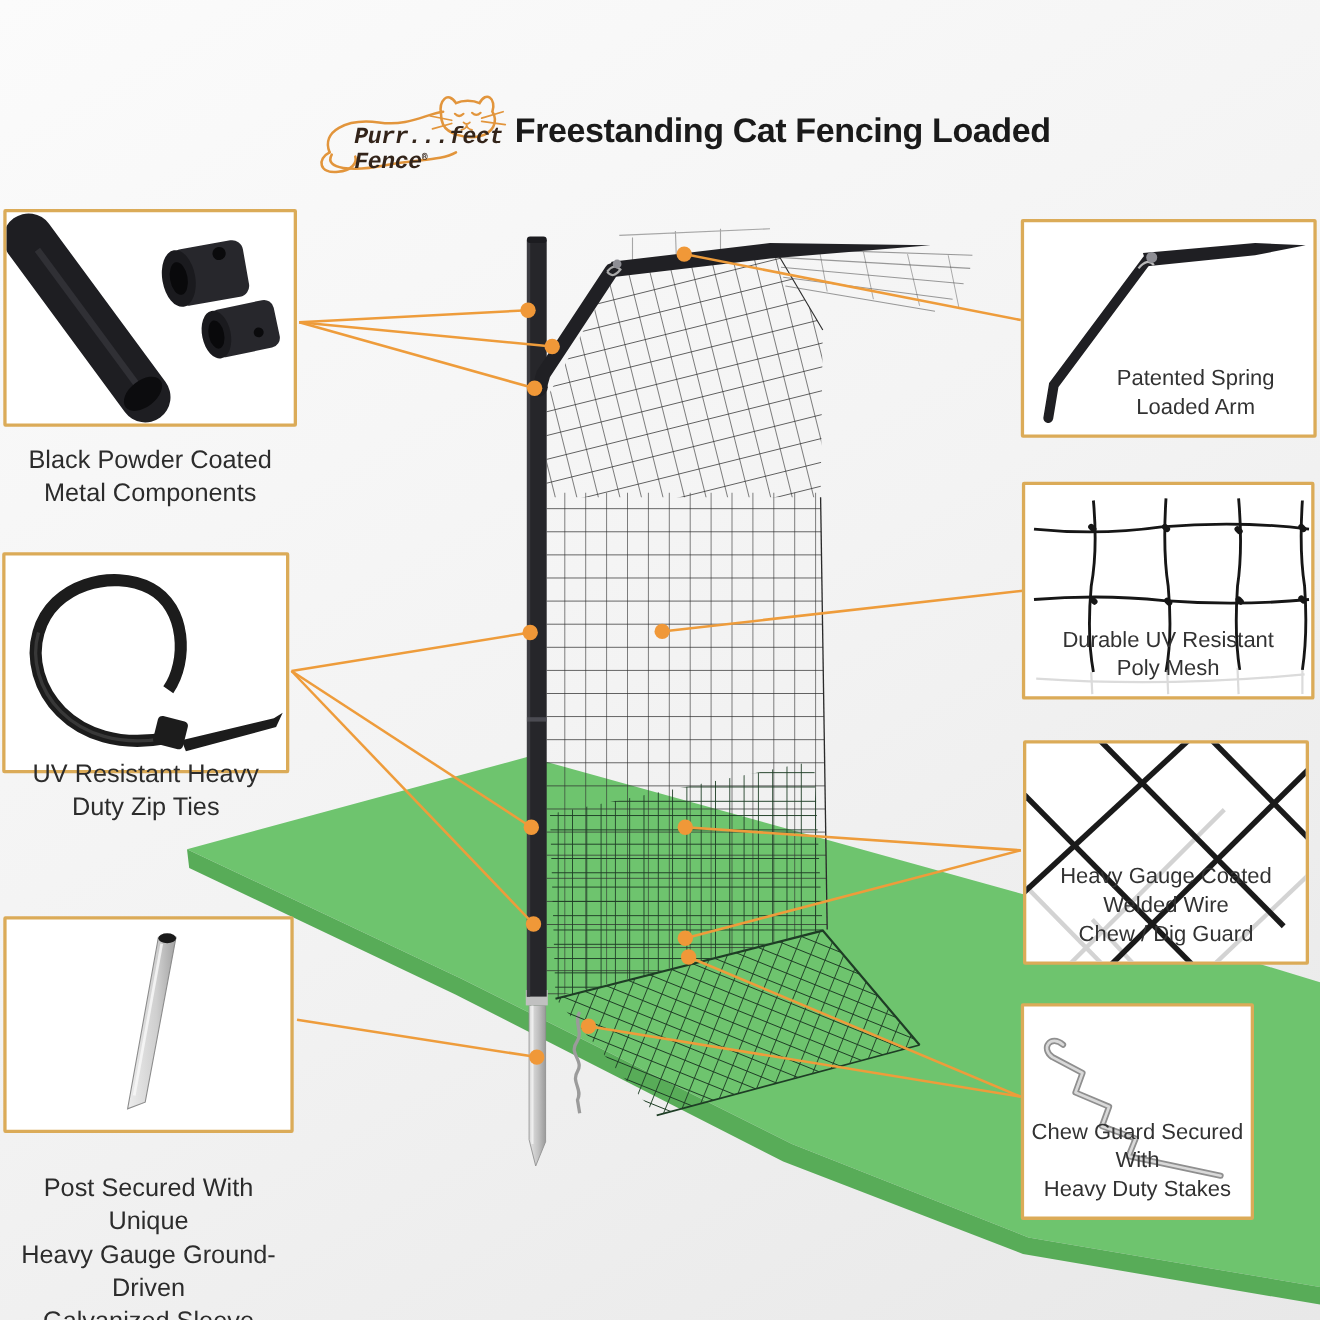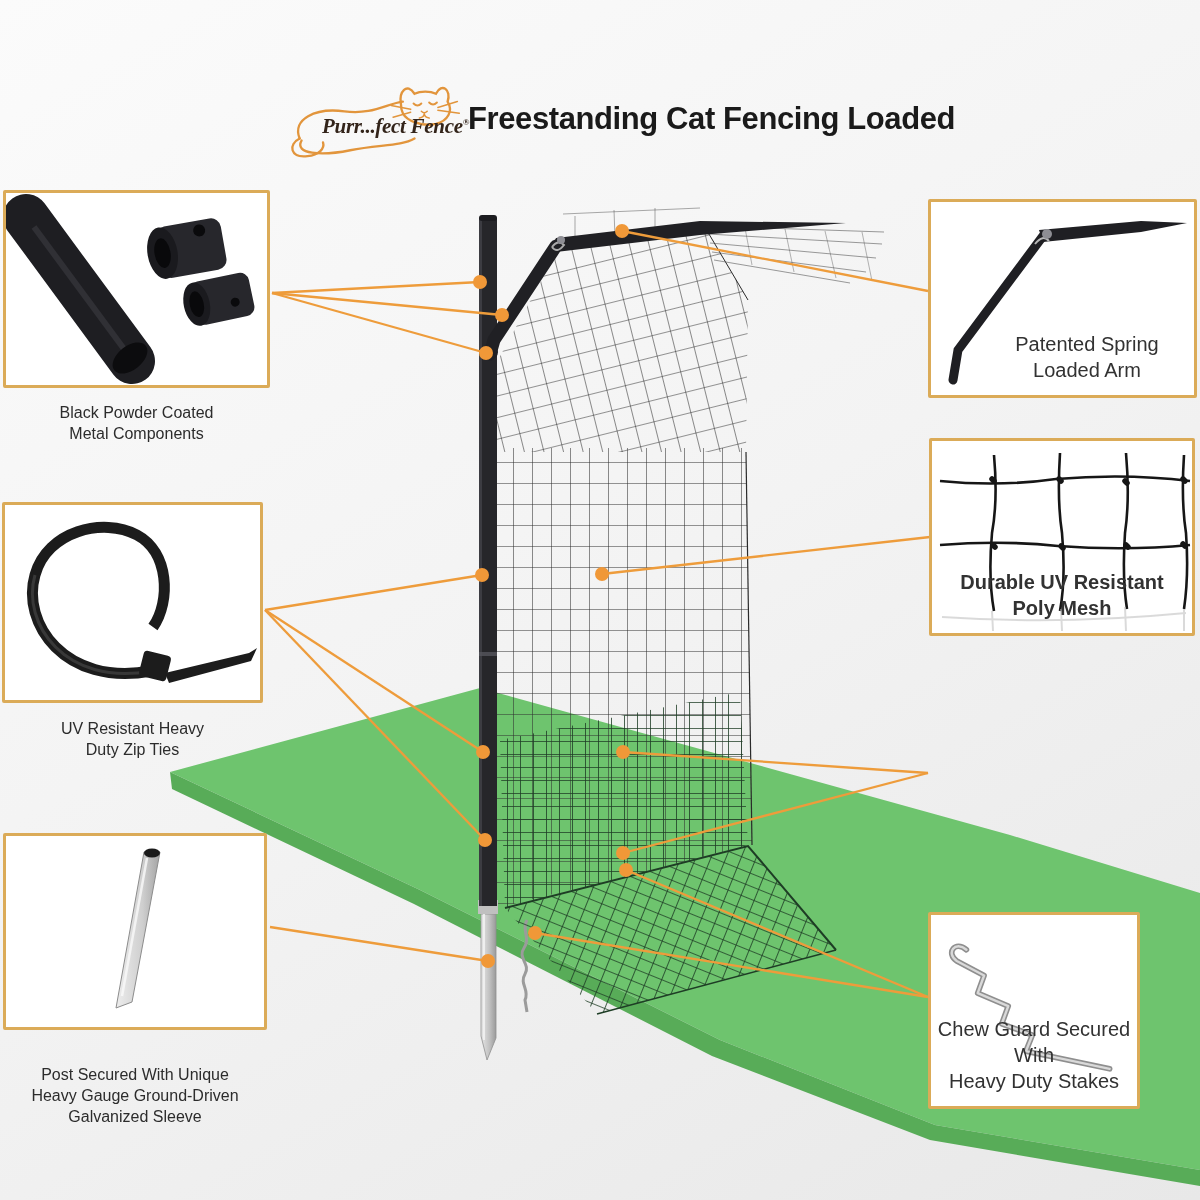--- a/index.html
+++ b/index.html
@@ -6,51 +6,51 @@
   .page {
     position:relative; width:1200px; height:1200px; overflow:hidden;
     background:linear-gradient(150deg,#fbfbfb 0%,#f3f3f3 50%,#e8e8e8 100%);
     font-family:"Liberation Sans",sans-serif;
   }
   .scene { position:absolute; left:0; top:0; z-index:1; }
   .hdr { position:absolute; left:0; top:0; width:1200px; height:170px; z-index:2; }
   .cat-logo { position:absolute; left:286px; top:78px; width:185px; height:88px; }
   .brand {
     position:absolute; left:322px; top:114px; width:160px;
-    font-family:Liberation Serif, serif; font-style:italic; font-weight:bold;
+    font-family:Liberation Mono, monospace; font-style:italic; font-weight:bold;
     font-size:21px; color:#33241a; letter-spacing:-0.3px;
   }
   .brand sup { font-size:9px; }
   .title {
     position:absolute; left:468px; top:101px; margin:0;
     font-size:31px; font-weight:bold; color:#1a1a1a; letter-spacing:-0.4px;
   }
   .callout {
     position:absolute; background:#ffffff; border:3px solid #DBAB58;
     border-radius:2px; box-sizing:border-box; z-index:2;
   }
   .callout > svg { width:100%; height:100%; display:block; }
   .caption {
     position:absolute; left:0; right:0; bottom:12px;
     white-space:pre-line; text-align:center;
     color:#323232; font-size:20px; line-height:1.3; z-index:3;
   }
   .caption.right-align { left:auto; right:4px; width:206px; bottom:12px; }
   .side-label {
     position:absolute; white-space:pre-line; text-align:center;
-    color:#2c2c2c; font-size:16px; line-height:1.32; z-index:2;
+    color:#2c2c2c; font-size:23px; line-height:1.32; z-index:2;
   }
   #lbl-metal  { left:3px;   top:402px;  width:267px; }
-  #lbl-zip    { left:2px;   top:718px;  width:261px; }
+  #lbl-zip    { left:2px;   top:688px;  width:261px; }
   #lbl-sleeve { left:3px;   top:1064px; width:264px; }
   #box-metal  { left:3px;   top:190px; width:267px; height:198px; }
   #box-zip    { left:2px;   top:502px; width:261px; height:201px; }
   #box-sleeve { left:3px;   top:833px; width:264px; height:197px; }
   #box-arm    { left:928px; top:199px; width:269px; height:199px; }
-  #box-mesh   { left:929px; top:438px; width:266px; height:198px;font-weight:bold; }
+  #box-mesh   { left:929px; top:438px; width:266px; height:198px; }
   #box-wire   { left:930px; top:673px; width:260px; height:204px; }
   #box-stake  { left:928px; top:912px; width:212px; height:197px; }
 </style>
 </head>
 <body>
 
 <div class="page">
 
   <svg class="scene" width="1200" height="1200" viewBox="0 0 1200 1200">
     <defs>
@@ -242,20 +242,40 @@
       </g>
       <g stroke="#bdbdbd" stroke-width="2" opacity="0.55">
         <path d="M60,170 l1,20 M129,168 l1,22 M193,166 l1,24 M252,168 l0,22"></path>
         <path d="M10,176 q120,8 244,-4"></path>
       </g>
     </svg>
     <div class="caption">Durable UV Resistant
 Poly Mesh</div>
   </div>
 
+  <div id="box-wire" class="callout">
+    <svg viewBox="0 0 254 198" fill="none">
+      <g stroke="#c9c9c9" stroke-width="4" opacity="0.8">
+        <path d="M-10,120 L96,228"></path>
+          <path d="M60,160 L190,300"></path>
+        <path d="M30,210 L180,60"></path>
+          <path d="M140,230 L258,118"></path>
+      </g>
+      <g stroke="#1a1a1a" stroke-width="5">
+        <path d="M-20,28 L150,200"></path>
+        <path d="M58,-12 L234,166"></path>
+        <path d="M152,-20 L280,110"></path>
+        <path d="M-16,148 L168,-22"></path>
+        <path d="M68,210 L262,18"></path>
+      </g>
+    </svg>
+    <div class="caption">Heavy Gauge Coated
+Welded Wire
+Chew / Dig Guard</div>
+  </div>
 
   <div id="box-stake" class="callout">
     <svg viewBox="0 0 256 191" fill="none">
       <g stroke-linecap="round" stroke-linejoin="round">
         <path d="M44,20 C30,8 18,24 32,34 L66,52 L58,74 L96,90 L88,112 L126,126 L118,146 L222,168" stroke="#8f8f8f" stroke-width="7"></path>
         <path d="M44,20 C30,8 18,24 32,34 L66,52 L58,74 L96,90 L88,112 L126,126 L118,146 L222,168" stroke="#d9d9d9" stroke-width="3"></path>
       </g>
     </svg>
     <div class="caption">Chew Guard Secured With
 Heavy Duty Stakes</div>

